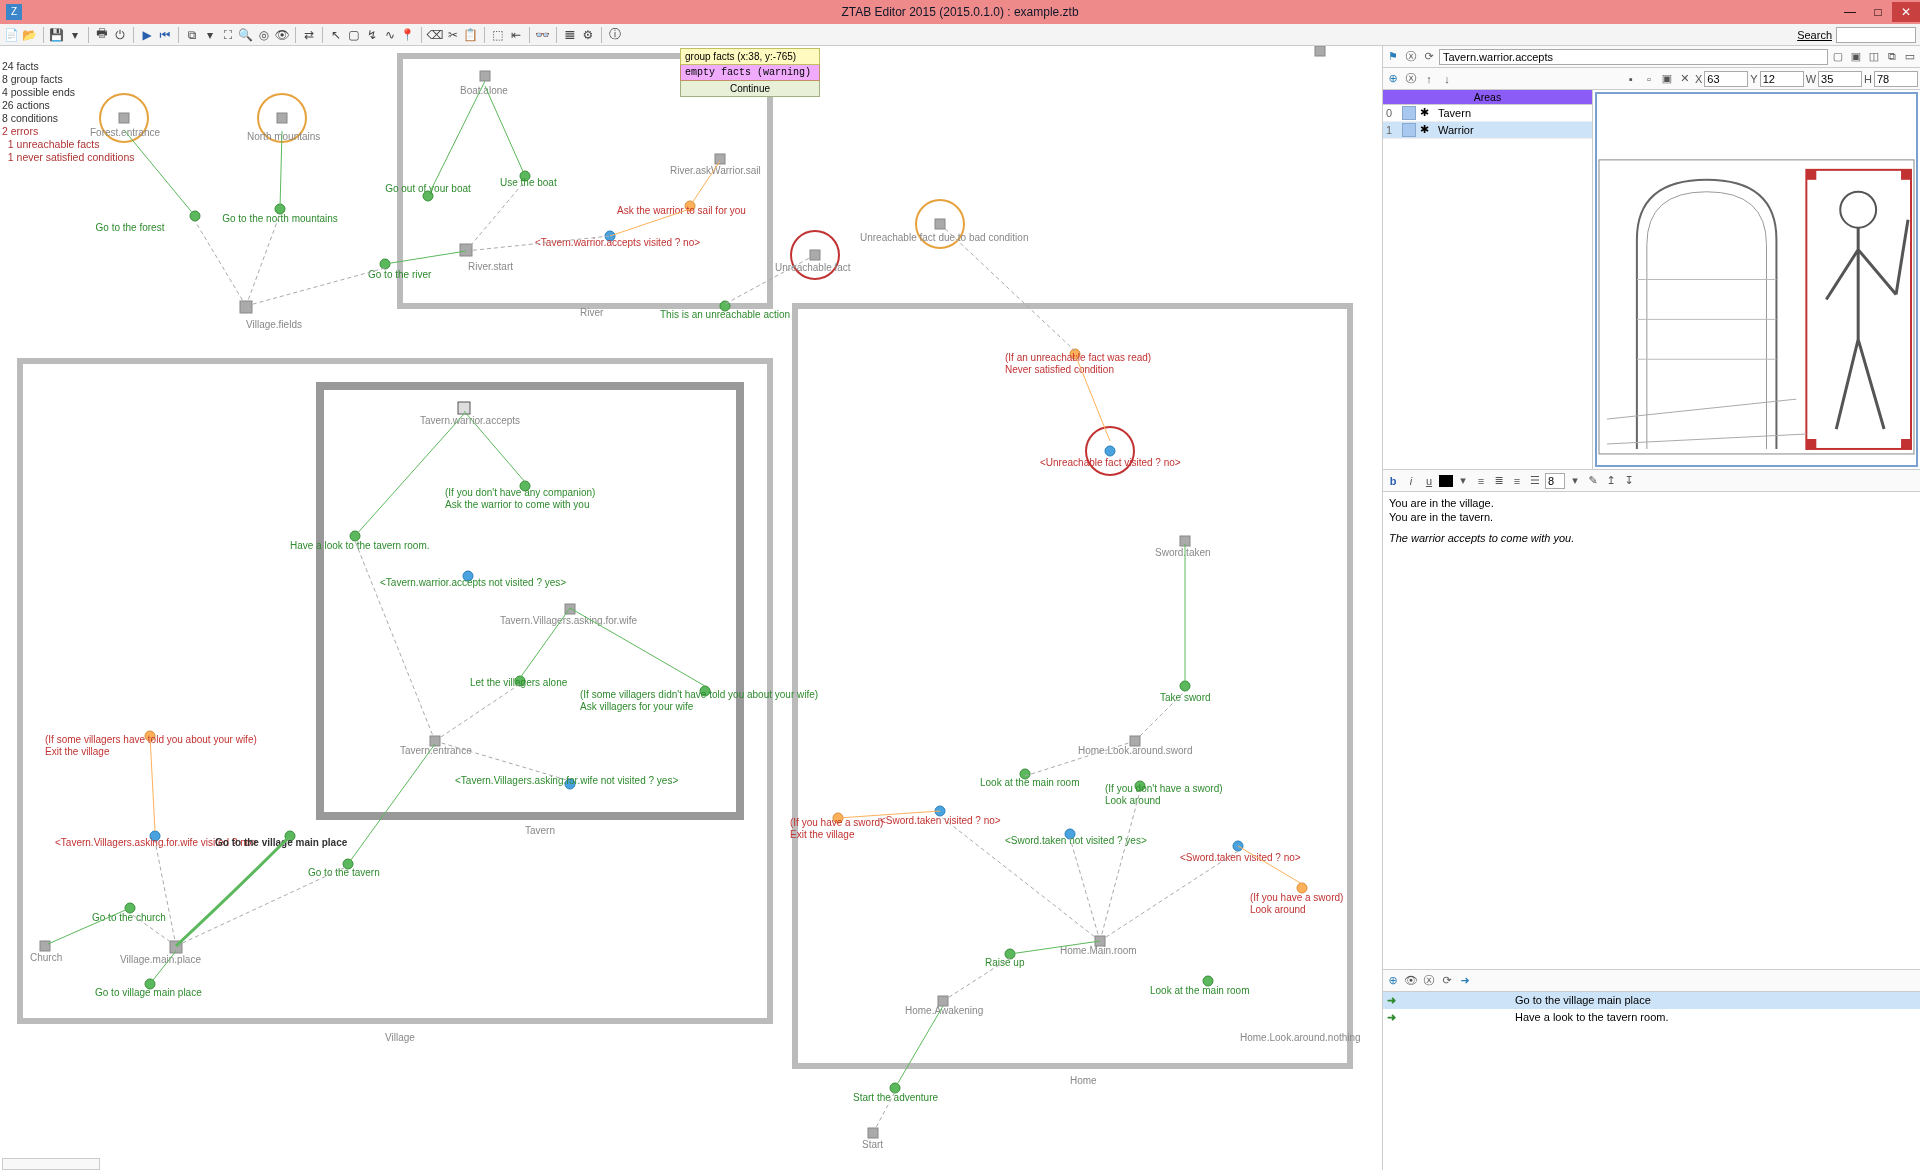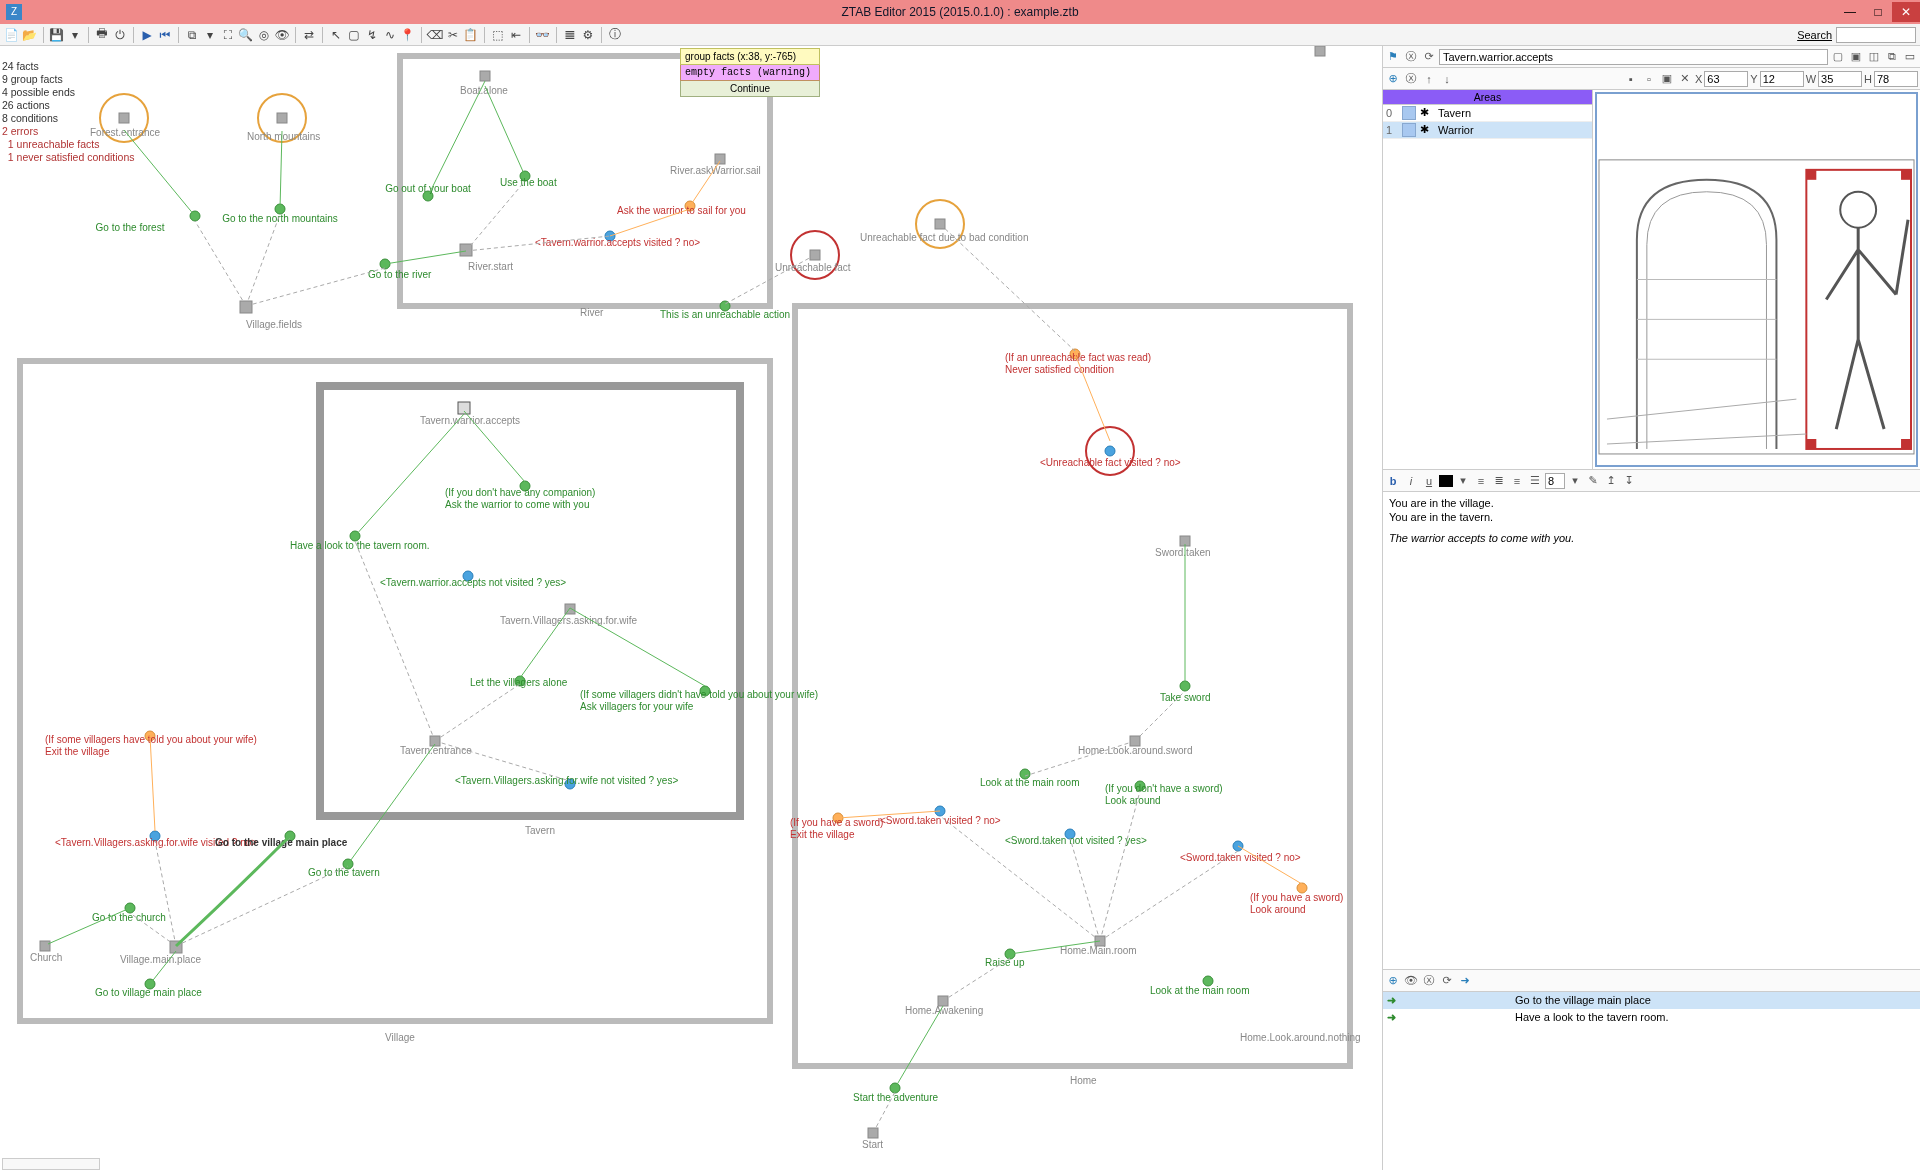--- a/index.html
+++ b/index.html
@@ -149,21 +149,21 @@
     <span>Search</span>
     <input type="text" value="" style="">
   </div>
 </div>
 
 <div class="main">
 
   <div class="canvas-wrap">
     <div class="stats">
       <div>24 facts</div>
-      <div>9 group facts</div>
+      <div>8 group facts</div>
       <div>4 possible ends</div>
       <div>26 actions</div>
       <div>8 conditions</div>
       <div class="err">2 errors</div>
       <div class="err">&nbsp;&nbsp;<span>1 unreachable facts</span></div>
       <div class="err">&nbsp;&nbsp;<span>1 never satisfied conditions</span></div>
     </div>
 
     <div class="tooltip-box">
       <div class="tt1">group facts (x:38, y:-765)</div>

